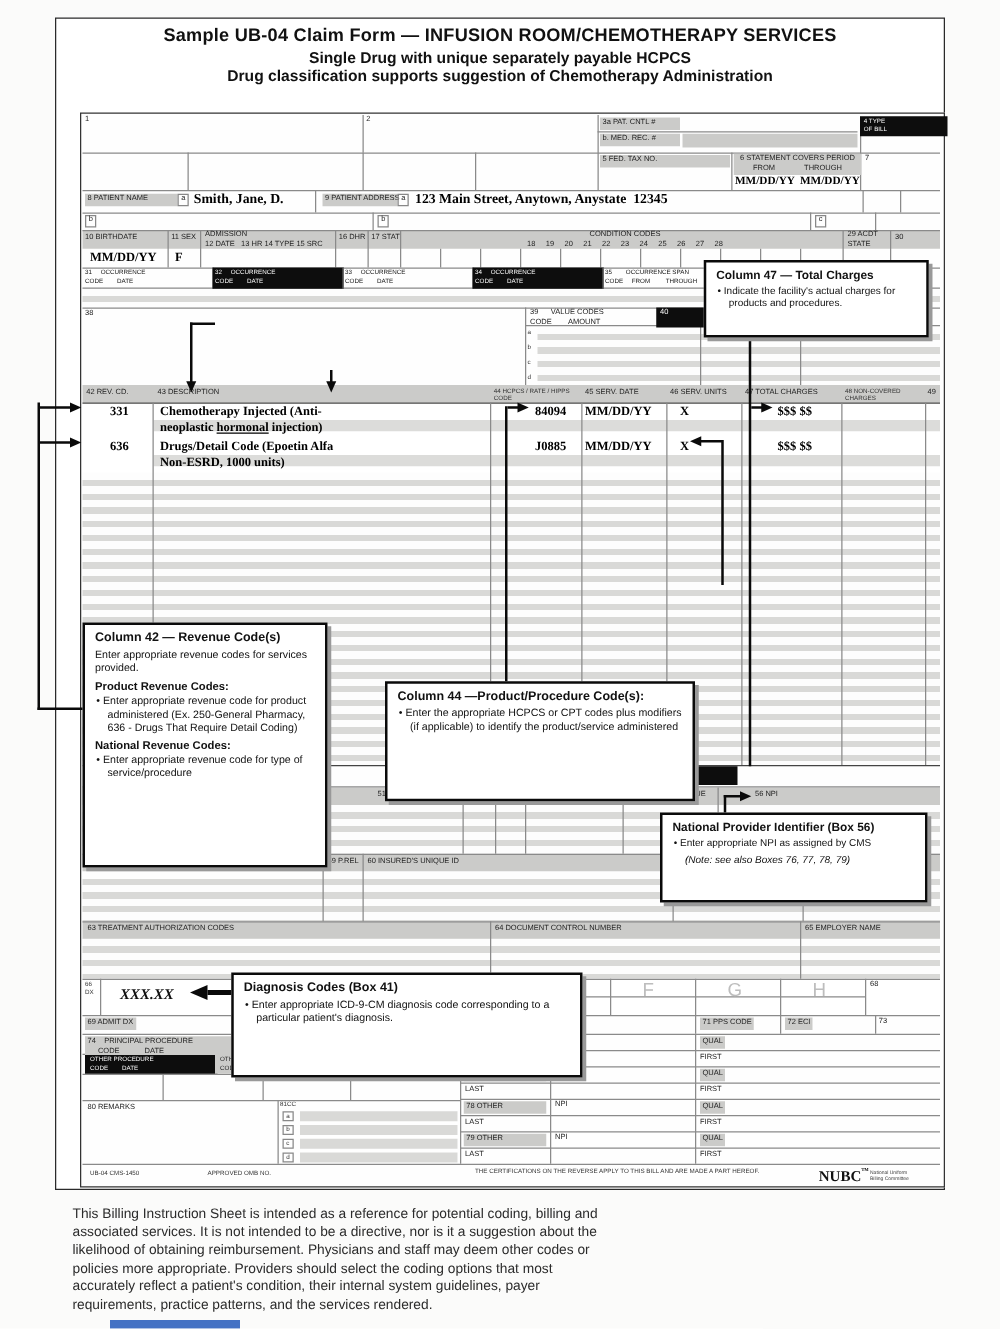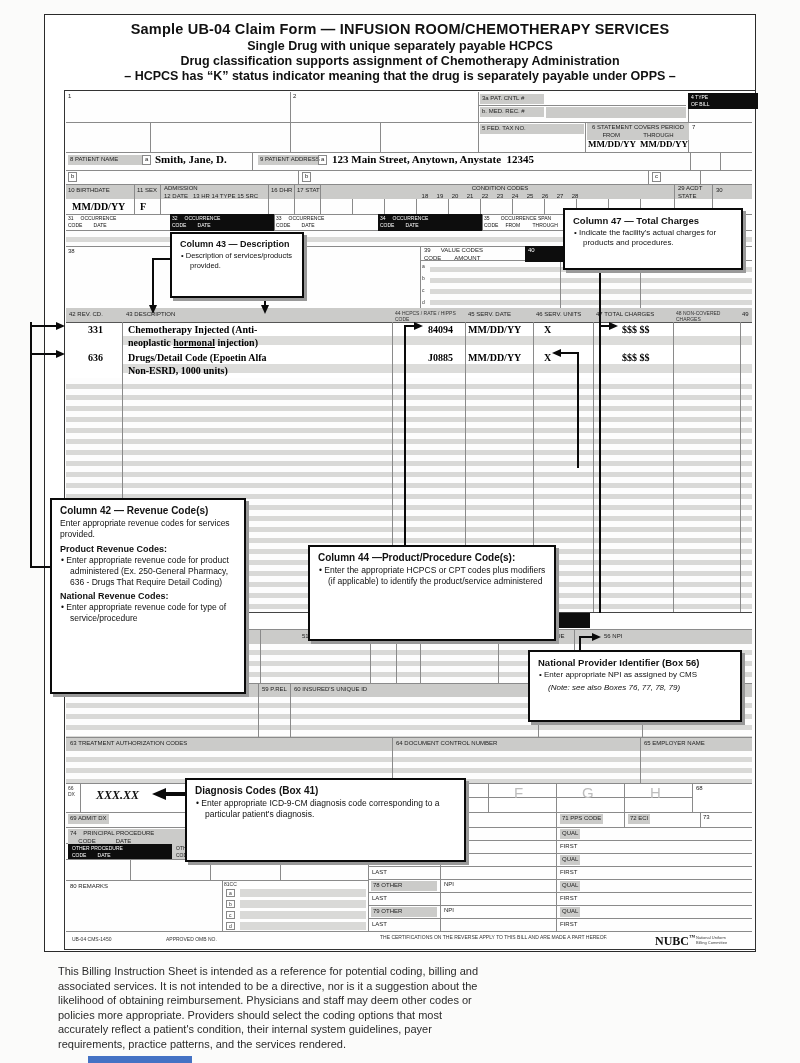--- a/index.html
+++ b/index.html
@@ -31,22 +31,21 @@
 </style>
 </head>
 <body>
 
 <div class="sheet">
 
   <div class="abs" style="left:44px;top:14px;width:710px;height:936px;border:1.5px solid #2a2a2a;background:#fff;"></div>
 
   <div class="abs t1" style="left:60px;top:21px;width:680px;">Sample UB-04 Claim Form — INFUSION ROOM/CHEMOTHERAPY SERVICES</div>
   <div class="abs t2" style="left:60px;top:39px;width:680px;">Single Drug with unique separately payable HCPCS</div>
-  <div class="abs t2" style="left:60px;top:54px;width:680px;">Drug classification supports assignment of Chemotherapy Administration</div>
-  <div class="abs t2" style="left:60px;top:69px;width:680px;">– HCPCS has “K” status indicator meaning that the drug is separately payable under OPPS –</div>
+  <div class="abs t2" style="left:60px;top:54px;width:680px;">Drug classification supports suggestion of Chemotherapy Administration</div>
 
   <div class="abs" style="left:64px;top:90px;width:690px;height:858px;border:1px solid #333;background:#fefefe;z-index:1;"></div>
 
   <div class="vl" style="left:290px;top:92px;height:30px;"></div>
   <div class="vl" style="left:478px;top:92px;height:60px;"></div>
   <div class="gl" style="left:68px;top:93px;">1</div>
   <div class="gl" style="left:293px;top:93px;">2</div>
 
   <div class="gl gbg" style="left:480px;top:94px;width:60px;">3a PAT. CNTL #</div>
   <div class="hl" style="left:478px;top:105px;width:208px;"></div>
@@ -360,31 +359,27 @@
   <div class="ln" style="left:560px;top:352px;width:18px;height:2px;"></div>
   <div class="ahl" style="left:552px;top:349px;"></div>
 
   <div class="ln" style="left:579px;top:636px;width:2px;height:16px;"></div>
   <div class="ln" style="left:579px;top:636px;width:14px;height:2px;"></div>
   <div class="ahr" style="left:592px;top:633px;"></div>
 
   <div class="ln" style="left:166px;top:792px;width:22px;height:4px;"></div>
   <div class="abs" style="left:152px;top:788px;width:0;height:0;border-top:6px solid transparent;border-bottom:6px solid transparent;border-right:14px solid #0a0a0a;z-index:23;"></div>
 
-  <div class="callout" style="left:170px;top:232px;width:130px;height:62px;">
-    <div class="ct" style="font-size:9px;">Column 43 — Description</div>
-    <div class="cb" style="font-size:7.5px;">•  <span>Description of services/products provided.</span></div>
-  </div>
 
   <div class="callout" style="left:563px;top:208px;width:176px;height:58px;">
     <div class="ct" style="font-size:9.5px;">Column 47 — Total Charges</div>
     <div class="cb" style="font-size:8px;">•  <span>Indicate the facility's actual charges for products and procedures.</span></div>
   </div>
 
-  <div class="callout" style="left:50px;top:498px;width:192px;height:192px;">
+  <div class="callout" style="left:66px;top:498px;width:192px;height:192px;">
     <div class="ct">Column 42 — Revenue Code(s)</div>
     <div class="ci">Enter appropriate revenue codes for services provided.</div>
     <div class="ch">Product Revenue Codes:</div>
     <div class="cb">•  <span>Enter appropriate revenue code for product administered (Ex. 250-General Pharmacy, 636 - Drugs That Require Detail Coding)</span></div>
     <div class="ch">National Revenue Codes:</div>
     <div class="cb">•  <span>Enter appropriate revenue code for type of service/procedure</span></div>
   </div>
 
   <div class="callout" style="left:308px;top:545px;width:244px;height:92px;">
     <div class="ct">Column 44 —Product/Procedure Code(s):</div>

